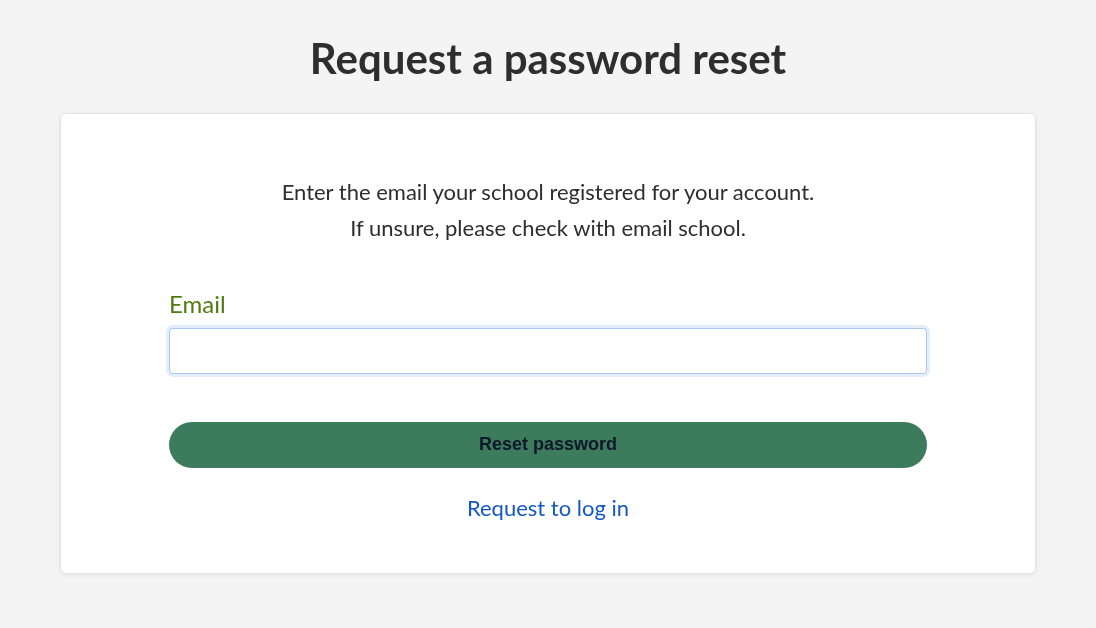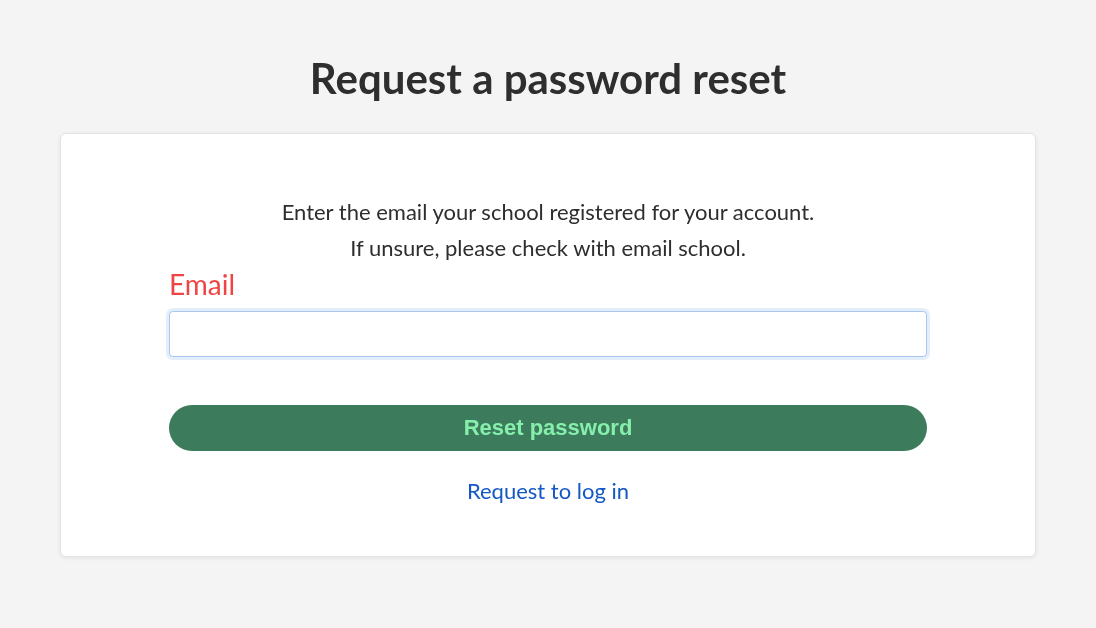--- a/index.html
+++ b/index.html
@@ -10,70 +10,71 @@
     body {
       font-family: "Lato", "Helvetica Neue", Helvetica, Arial, sans-serif;
       background: #f4f4f4;
       width: 1096px;
       height: 628px;
       overflow: hidden;
     }
     .container {
       width: 976px;
       margin: 0 auto;
-      padding-top: 53px;
+      padding-top: 33px;
     }
     .page-title {
       text-align: center;
       font-size: 42px;
       font-weight: 700;
       color: #2e2e2e;
       margin-bottom: 30px;
     }
     .card {
       background: #ffffff;
       border: 1px solid #e4e4e4;
       border-radius: 6px;
       box-shadow: 0 1px 4px rgba(0,0,0,0.08);
       padding: 60px 108px 52px 108px;
     }
     .instructions {
       text-align: center;
       font-size: 22px;
       color: #2e2e2e;
       line-height: 1.65;
+      margin-bottom: 42px;
     }
     .field-label {
       display: block;
-      font-size: 28px;
-      color: #ef4444;
+      font-size: 24px;
+      color: #4d7c0f;
       margin-bottom: 10px;
     }
     .text-input {
       width: 100%;
       height: 46px;
       padding: 8px 12px;
       font-size: 20px;
       border: 1px solid #a9c8f0;
       border-radius: 4px;
       outline: none;
       box-shadow: 0 0 0 3px rgba(100,160,230,0.18);
       color: #333;
       background: #fff;
     }
     .primary-button {
       display: block;
       width: 100%;
       margin-top: 48px;
       background: #3c7b5c;
-      color: #86efac;
+      color: #0f172a;
       border: none;
       border-radius: 999px;
       height: 46px;
-      font-size: 22px;
+      font-size: 18px;
       font-weight: 600;
       cursor: pointer;
     }
     .link-row {
       text-align: center;
       margin-top: 26px;
     }
     .return-link {
       color: #1458c4;
       font-size: 22px;

